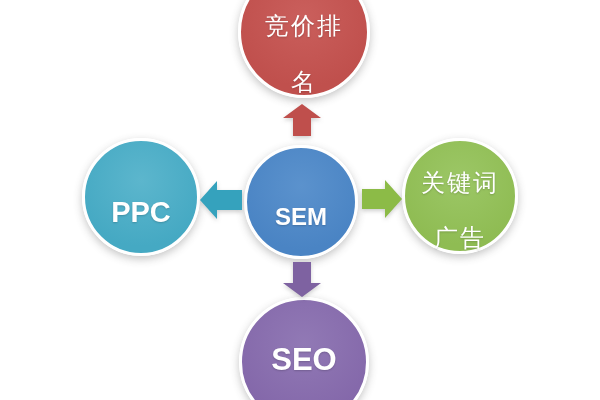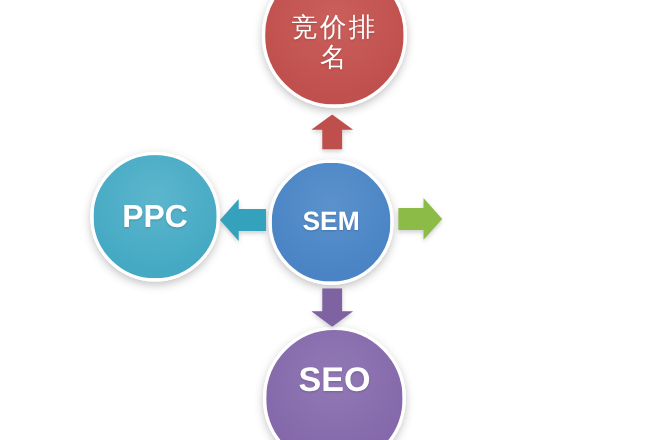--- a/index.html
+++ b/index.html
@@ -23,21 +23,21 @@
     box-shadow: 0 3px 8px rgba(60,60,60,0.30);
     display: flex;
     flex-direction: column;
     align-items: center;
     justify-content: center;
     text-align: center;
     color: #ffffff;
     text-shadow: 0 1px 2px rgba(0,0,0,0.18);
     user-select: none;
   }
-  .circle .line { display: block; }
+  .circle .line { display: block; margin-top: 29px; }
 
   
   .node-top {
     left: 238px; top: -34px; width: 132px; height: 132px;
     background: radial-gradient(circle at 50% 38%, #ca5f5c 0%, #c0504d 70%);
     font-size: 24px; line-height: 27px; letter-spacing: 2px;
     padding-top: 14px;
   }
   
   .node-center {
@@ -85,20 +85,24 @@
   </div>
 
   <div class="circle node-left">
     <span class="line">PPC</span>
   </div>
 
   <div class="circle node-center">
     <span class="line">SEM</span>
   </div>
 
+  <div class="circle node-right">
+    <span class="line">关键词</span>
+    <span class="line">广告</span>
+  </div>
 
   <div class="circle node-bottom">
     <span class="line">SEO</span>
   </div>
 
   <svg class="arrow arrow-up" width="38" height="32" viewBox="0 0 38 32">
     <polygon points="19,0 38,14 28,14 28,32 10,32 10,14 0,14" fill="#bf4f4c"></polygon>
   </svg>
 
   <svg class="arrow arrow-left" width="42" height="38" viewBox="0 0 42 38">

